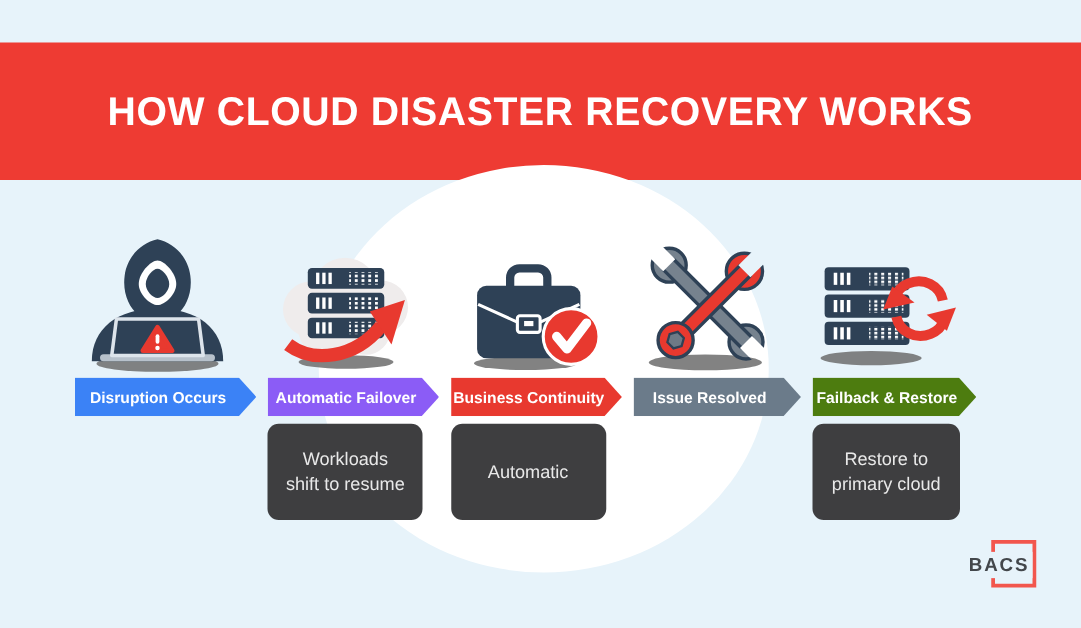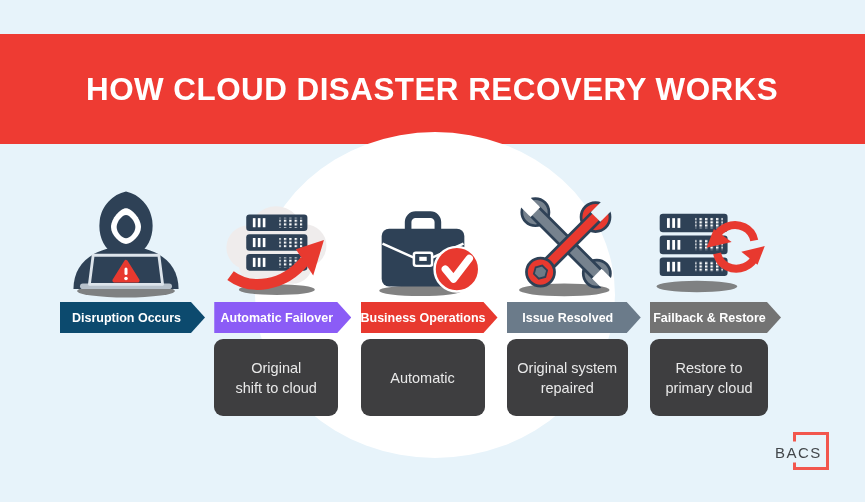--- a/index.html
+++ b/index.html
@@ -26,21 +26,21 @@
          clip-path:polygon(0 0,calc(100% - 14px) 0,100% 50%,calc(100% - 14px) 100%,0 100%);
          padding-right:12px;box-sizing:border-box;}
   .box{margin-top:6px;height:77px;background:#3e3e40;border-radius:9px;color:#e9e9e9;
        font-size:14.5px;line-height:20px;display:flex;flex-direction:column;
        align-items:center;justify-content:center;text-align:center;padding:2px;
        box-sizing:border-box;}
   .logo{position:absolute;left:775px;top:432px;width:54px;height:39px;z-index:3;}
   .logo-square{position:absolute;right:0;top:0;width:36px;height:38px;
                border:3px solid #f2564d;box-sizing:border-box;}
   .logo-text{position:absolute;left:0;top:50%;transform:translateY(-50%);
-             background:#e7f3fa;color:#43474b;font-weight:normal;font-size:15px;
+             background:#e7f3fa;color:#43474b;font-weight:bold;font-size:15px;
              letter-spacing:1.5px;padding:2px 2px 2px 0;}
   svg{display:block;}
 </style>
 </head>
 <body>
 
 <div class="canvas">
 
   <div class="header" style="background: rgb(238, 59, 51);">
     <div class="title">HOW CLOUD DISASTER RECOVERY WORKS</div>
@@ -58,21 +58,21 @@
           <path d="M65,2 C51,5 39,17 37,33 C35,48 41,60 48,66 L82,66 C89,60 95,48 93,33 C91,17 79,5 65,2 Z" fill="#2e4156"></path>
           <path d="M65,20 C71,20 81,31 81,40 C81,49 71,58 65,58 C59,58 49,49 49,40 C49,31 59,20 65,20 Z" fill="#ffffff"></path>
           <path d="M65,27 C69,27 75,34 75,40 C75,46 69,52 65,52 C61,52 55,46 55,40 C55,34 61,27 65,27 Z" fill="#2e4156"></path>
           <rect x="16" y="100" width="98" height="6" rx="3" fill="#b7c1cb"></rect>
           <path d="M30,70 L100,70 L104,101 L26,101 Z" fill="#2e4156" stroke="#dde4eb" stroke-width="3" stroke-linejoin="round"></path>
           <path d="M65,77 L77.5,97 L52.5,97 Z" fill="#e8392f" stroke="#e8392f" stroke-width="4" stroke-linejoin="round"></path>
           <rect x="63.4" y="83" width="3.2" height="8" rx="1.6" fill="#ffffff"></rect>
           <circle cx="65" cy="94.7" r="1.9" fill="#ffffff"></circle>
         </svg>
       </div>
-      <div class="label" style="background: #0c4a6e;">Disruption Occurs</div>
+      <div class="label" style="background: #3b82f6;">Disruption Occurs</div>
     </div>
 
     <div class="step">
       <div class="icon-wrap">
         <svg width="128" height="103" viewBox="0 0 150 120">
           <defs>
             <pattern id="p2" width="6.5" height="4.4" patternUnits="userSpaceOnUse">
               <rect width="2.8" height="2.6" fill="#ffffff"></rect>
             </pattern>
           </defs>
@@ -101,40 +101,40 @@
               <rect x="53" y="72.5" width="3.2" height="11" fill="#fff"></rect>
               <rect x="59" y="72.5" width="3.2" height="11" fill="#fff"></rect>
             <rect x="79" y="72" width="28" height="12" fill="url(#p2)"></rect>
           </g>
           <path d="M20,94 C44,112 84,108 110,76" fill="none" stroke="#e8392f" stroke-width="13"></path>
           <path d="M133,51 L99,62 L120,94 Z" fill="#e8392f"></path>
         </svg>
       </div>
       <div class="label" style="background: #8b5cf6;">Automatic Failover</div>
       <div class="box">
-        <div>Original</div>
-        <div>shift to cloud</div>
+        <div>Workloads</div>
+        <div>shift to resume</div>
         <div></div>
       </div>
     </div>
 
     <div class="step">
       <div class="icon-wrap">
         <svg width="126" height="96" viewBox="0 0 150 114">
           <ellipse cx="72" cy="105" rx="50" ry="6.5" fill="#6c6c6c" opacity="0.85"></ellipse>
           <rect x="57" y="13" width="36" height="30" rx="9" fill="none" stroke="#2e4156" stroke-width="8"></rect>
           <rect x="25" y="30" width="100" height="70" rx="9" fill="#2e4156"></rect>
           <path d="M26,48 L66,66 M84,66 L124,48" stroke="#ffffff" stroke-width="3" fill="none"></path>
           <rect x="64" y="59" width="22" height="16" rx="2.5" fill="#2e4156" stroke="#ffffff" stroke-width="3"></rect>
           <rect x="70.5" y="64" width="9" height="5" fill="#ffffff"></rect>
           <circle cx="116" cy="79" r="27" fill="#e8392f" stroke="#ffffff" stroke-width="3"></circle>
           <path d="M102,79 L112,91 L131,66" stroke="#ffffff" stroke-width="9" fill="none" stroke-linecap="round" stroke-linejoin="round"></path>
         </svg>
       </div>
-      <div class="label" style="background: rgb(232, 57, 47);">Business Operations</div>
+      <div class="label" style="background: rgb(232, 57, 47);">Business Continuity</div>
       <div class="box">
         <div>Automatic</div>
         <div></div>
       </div>
     </div>
 
     <div class="step">
       <div class="icon-wrap">
         <svg width="120" height="105" viewBox="0 0 130 116">
           <defs>
@@ -160,25 +160,20 @@
             <g mask="url(#mr)">
               <circle cx="110" cy="58" r="16" fill="#e8392f" stroke="#2e4156" stroke-width="3"></circle>
               <rect x="26" y="51.5" width="86" height="13" rx="2" fill="#e8392f" stroke="#2e4156" stroke-width="3"></rect>
             </g>
             <circle cx="24" cy="58" r="15.5" fill="#e8392f" stroke="#2e4156" stroke-width="3"></circle>
             <path d="M24,50.5 L30.5,54.2 L30.5,61.8 L24,65.5 L17.5,61.8 L17.5,54.2 Z" fill="#6e7a86" stroke="#2e4156" stroke-width="2"></path>
           </g>
         </svg>
       </div>
       <div class="label" style="background: rgb(107, 123, 138);">Issue Resolved</div>
-      <div class="box">
-        <div>Original system</div>
-        <div>repaired</div>
-        <div></div>
-      </div>
     </div>
 
     <div class="step">
       <div class="icon-wrap">
         <svg width="132" height="101" viewBox="0 0 146 114">
           <defs>
             <pattern id="p5" width="6.8" height="3.9" patternUnits="userSpaceOnUse">
               <rect width="3" height="2.5" fill="#ffffff"></rect>
             </pattern>
           </defs>
@@ -199,21 +194,21 @@
               <rect x="27.5" y="73.5" width="3.5" height="12" fill="#fff"></rect>
               <rect x="34" y="73.5" width="3.5" height="12" fill="#fff"></rect>
             <rect x="56" y="73" width="34" height="13" fill="url(#p5)"></rect>
           </g>
           <path d="M129,47 C126,32 110,24 95,30 C89,32.5 84,37 82,43" fill="none" stroke="#e8392f" stroke-width="10"></path>
           <path d="M70,56 L79,33 L101,49 Z" fill="#e8392f"></path>
           <path d="M83,63 C86,78 102,86 117,80 C123,77.5 128,73 130,67" fill="none" stroke="#e8392f" stroke-width="10"></path>
           <path d="M142,54 L133,77 L113,61 Z" fill="#e8392f"></path>
         </svg>
       </div>
-      <div class="label" style="background: #737373;">Failback &amp; Restore</div>
+      <div class="label" style="background: #4d7c0f;">Failback &amp; Restore</div>
       <div class="box">
         <div>Restore to</div>
         <div>primary cloud</div>
         <div></div>
       </div>
     </div>
 
   </div>
 
   <div class="logo">

